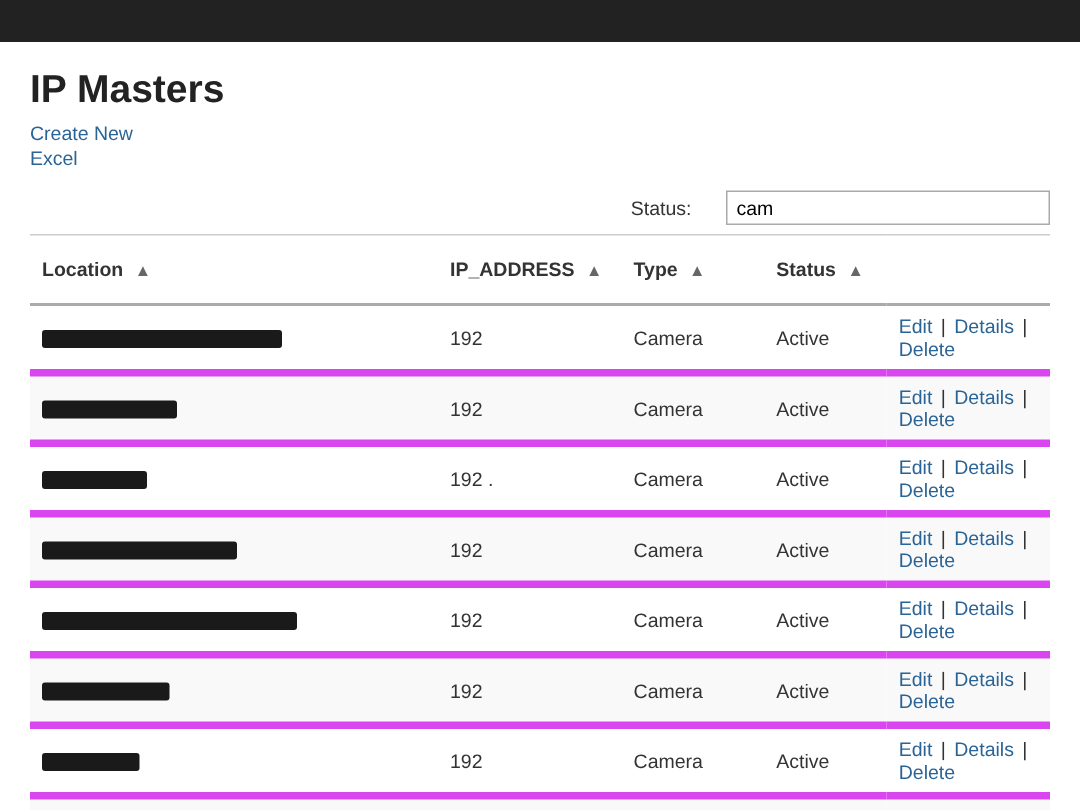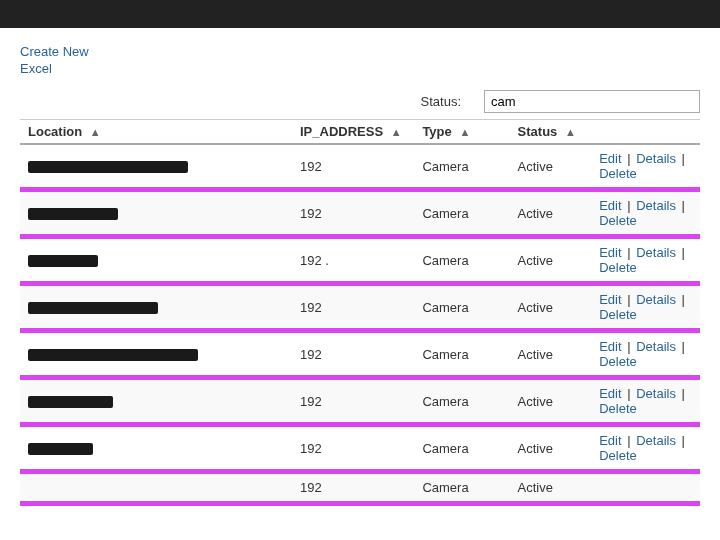--- a/index.html
+++ b/index.html
@@ -49,21 +49,21 @@
     table {
       width: 100%;
       border-collapse: collapse;
       font-size: 13px;
     }
     thead tr {
       border-bottom: 2px solid #aaa;
     }
     th {
       text-align: left;
-      padding: 4px 8px;
+      padding: 15px 8px;
       font-weight: bold;
       color: #333;
       background: #fff;
       white-space: nowrap;
       border-top: 1px solid #ccc;
       border-bottom: 1px solid #ccc;
     }
     th .sort-arrow {
       color: #666;
       margin-left: 4px;
@@ -96,20 +96,21 @@
     .col-type { width: 14%; }
     .col-status { width: 12%; }
     .col-actions { width: 16%; }
   </style>
 </head>
 <body>
 
 <div class="top-bar"></div>
 
 <div class="content">
+  <h1 class="page-title">IP Masters</h1>
 
   <a class="link-action" href="#">Create New</a>
   <a class="link-action" href="#">Excel</a>
 
   <div class="search-row">
     <label class="search-label">Status:</label>
     <input class="search-input" type="text" value="cam" style="">
   </div>
 
   <table>

